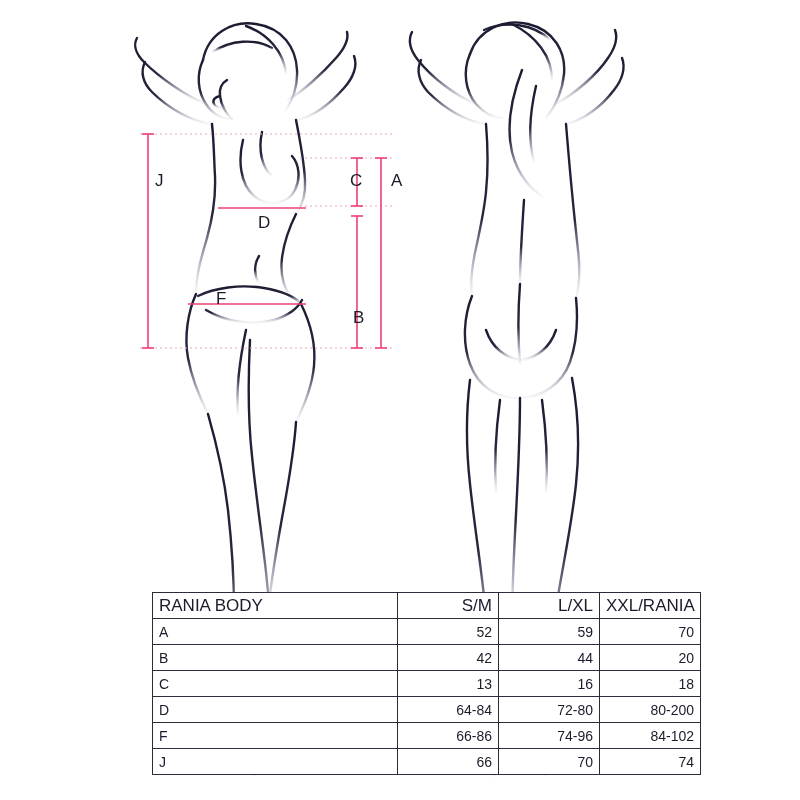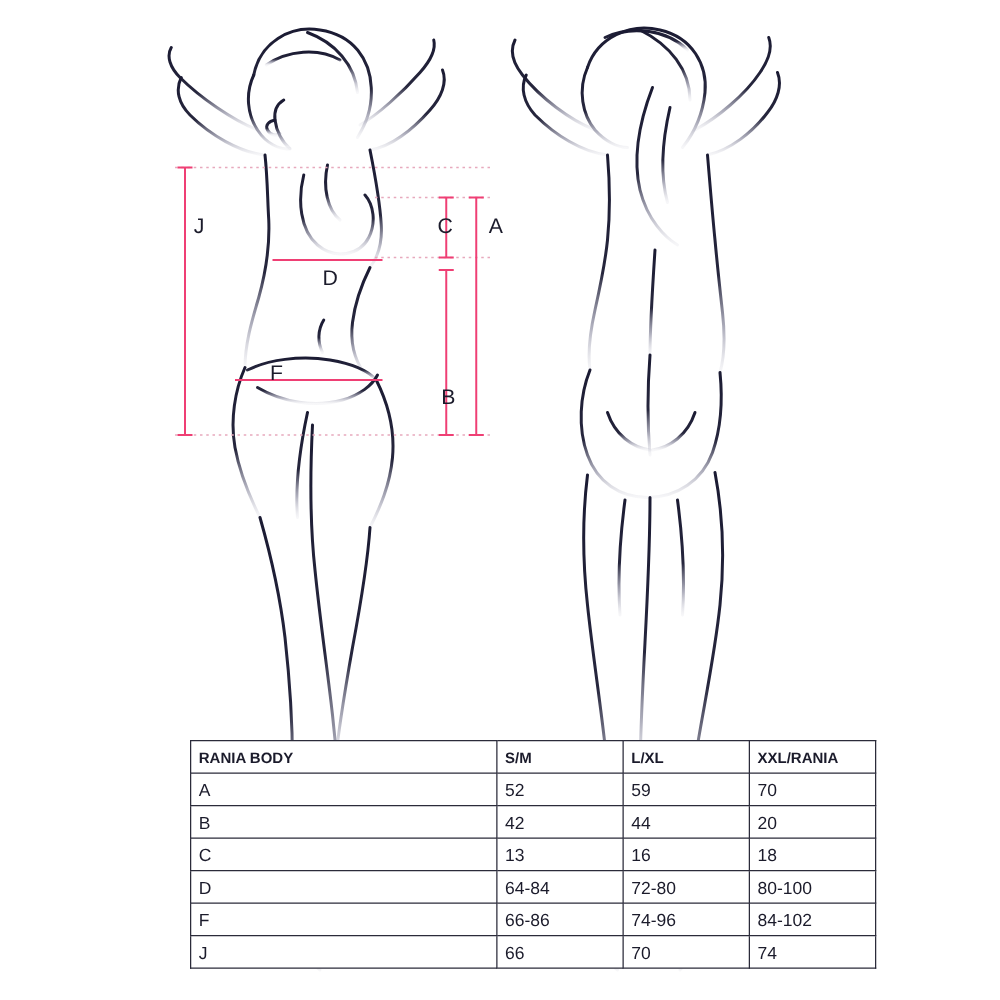--- a/index.html
+++ b/index.html
@@ -56,26 +56,25 @@
     font-size: 14px;
     color: #1b1b2b;
     padding: 0 6px;
     font-family: "Liberation Sans", sans-serif;
   }
   #size-table td.label-col {
     text-align: left;
     width: 232px;
   }
   #size-table td.val {
-    text-align: left;
+    text-align: right;
     width: 88px;
   }
   #size-table tr.head td {
-    font-size: 12px;
-    font-weight: bold;
+    font-size: 17px;
   }
 </style>
 </head>
 <body>
 
 <div id="stage">
 
   <svg class="figure-layer" viewBox="0 0 800 800">
     <defs>
       <linearGradient id="fadeFront" x1="0" y1="0" x2="0" y2="1">
@@ -245,21 +244,21 @@
       <tr>
         <td class="label-col">C</td>
         <td class="val">13</td>
         <td class="val">16</td>
         <td class="val">18</td>
       </tr>
       <tr>
         <td class="label-col">D</td>
         <td class="val">64-84</td>
         <td class="val">72-80</td>
-        <td class="val">80-100</td>
+        <td class="val">80-200</td>
       </tr>
       <tr>
         <td class="label-col">F</td>
         <td class="val">66-86</td>
         <td class="val">74-96</td>
         <td class="val">84-102</td>
       </tr>
       <tr>
         <td class="label-col">J</td>
         <td class="val">66</td>

